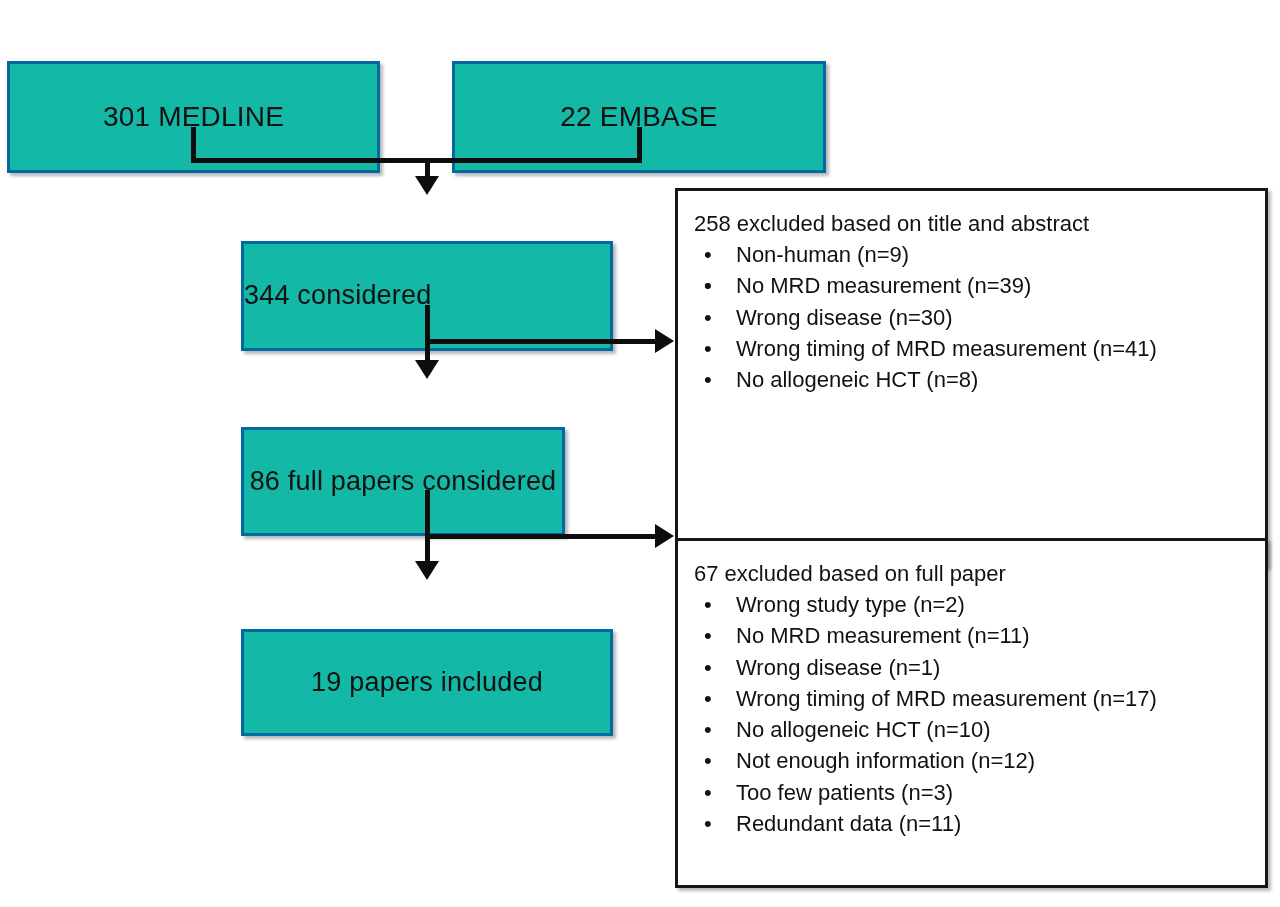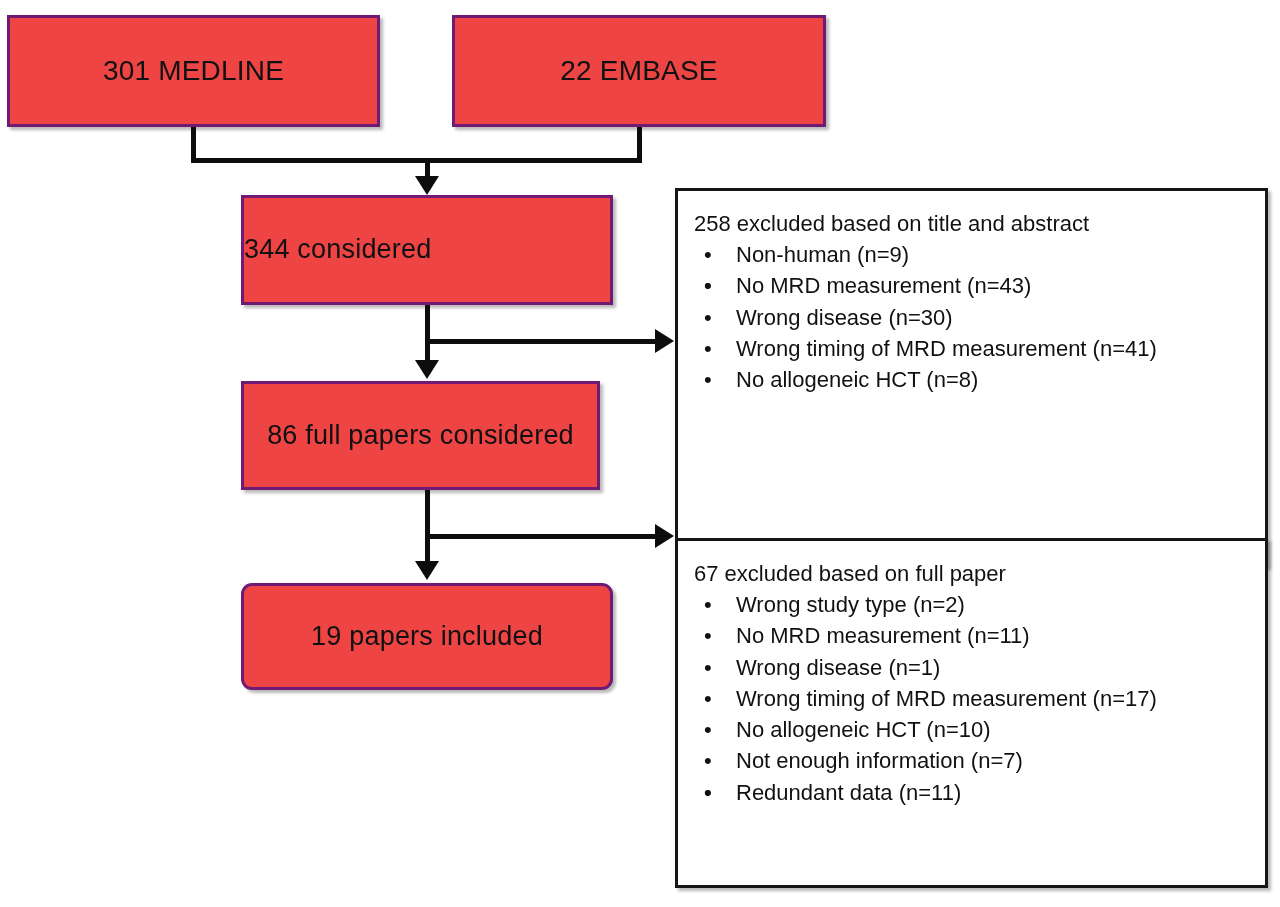--- a/index.html
+++ b/index.html
@@ -13,26 +13,27 @@
     height: 907px;
     background: #ffffff;
     font-family: "Liberation Sans", sans-serif;
     overflow: hidden;
   }
 
   
   .flow-box {
     position: absolute;
     box-sizing: border-box;
-    background: #ef4444;
-    border: 3px solid #701a75;
+    background: #14b8a6;
+    border: 3px solid #0369a1;
     box-shadow: 3px 3px 3px rgba(0,0,0,0.28);
     display: flex;
     align-items: center;
     justify-content: center;
+    margin-top: 46px;
   }
   .flow-box .box-label {
     font-size: 27px;
     color: #111111;
     letter-spacing: 0.2px;
     line-height: 1.1;
     text-align: center;
     white-space: nowrap;
   }
   .flow-box.source .box-label {
@@ -126,46 +127,46 @@
 
   <div class="flow-box left-aligned" style="left:241px; top:195px; width:372px; height:110px; justify-content:flex-start; padding-left:0;">
     <span class="box-label">344 considered</span>
   </div>
 
   <div class="conn conn-v" style="left:425px; top:305px; height:58px;"></div>
   <div class="conn conn-h" style="left:425px; top:339px; width:232px;"></div>
   <div class="arrow-right" style="left:655px; top:329px;"></div>
   <div class="arrow-down" style="left:415px; top:360px;"></div>
 
-  <div class="flow-box" style="left:241px; top:381px; width:359px; height:109px;">
+  <div class="flow-box" style="left:241px; top:381px; width:324px; height:109px;">
     <span class="box-label">86 full papers considered</span>
   </div>
 
   <div class="conn conn-v" style="left:425px; top:490px; height:73px;"></div>
   <div class="conn conn-h" style="left:425px; top:534px; width:232px;"></div>
   <div class="arrow-right" style="left:655px; top:524px;"></div>
   <div class="arrow-down" style="left:415px; top:561px;"></div>
 
-  <div class="flow-box" style="left:241px; top:583px; width:372px; height:107px;border-radius:11px;">
+  <div class="flow-box" style="left:241px; top:583px; width:372px; height:107px;">
     <span class="box-label">19 papers included</span>
   </div>
 
   <div class="exclusion-box" style="left:675px; top:188px; width:593px; height:379px;">
     <p class="exclusion-heading">258 excluded based on title and abstract</p>
     <ul class="exclusion-list">
       <li>
         <span class="bullet-dot">•</span>
         <span>Non-human (n=9)</span>
       </li>
       <li>
         <span class="bullet-dot">•</span>
       </li>
       <li>
         <span class="bullet-dot">•</span>
-        <span>No MRD measurement (n=43)</span>
+        <span>No MRD measurement (n=39)</span>
       </li>
       <li>
         <span class="bullet-dot">•</span>
         <span>Wrong disease (n=30)</span>
       </li>
       <li>
         <span class="bullet-dot">•</span>
         <span>Wrong timing of MRD measurement (n=41)</span>
       </li>
       <li>
@@ -193,24 +194,25 @@
       <li>
         <span class="bullet-dot">•</span>
         <span>Wrong timing of MRD measurement (n=17)</span>
       </li>
       <li>
         <span class="bullet-dot">•</span>
         <span>No allogeneic HCT (n=10)</span>
       </li>
       <li>
         <span class="bullet-dot">•</span>
-        <span>Not enough information (n=7)</span>
-      </li>
-      <li>
-        <span class="bullet-dot">•</span>
+        <span>Not enough information (n=12)</span>
+      </li>
+      <li>
+        <span class="bullet-dot">•</span>
+        <span>Too few patients (n=3)</span>
       </li>
       <li>
         <span class="bullet-dot">•</span>
         <span>Redundant data (n=11)</span>
       </li>
     </ul>
   </div>
 
 </div>
 

